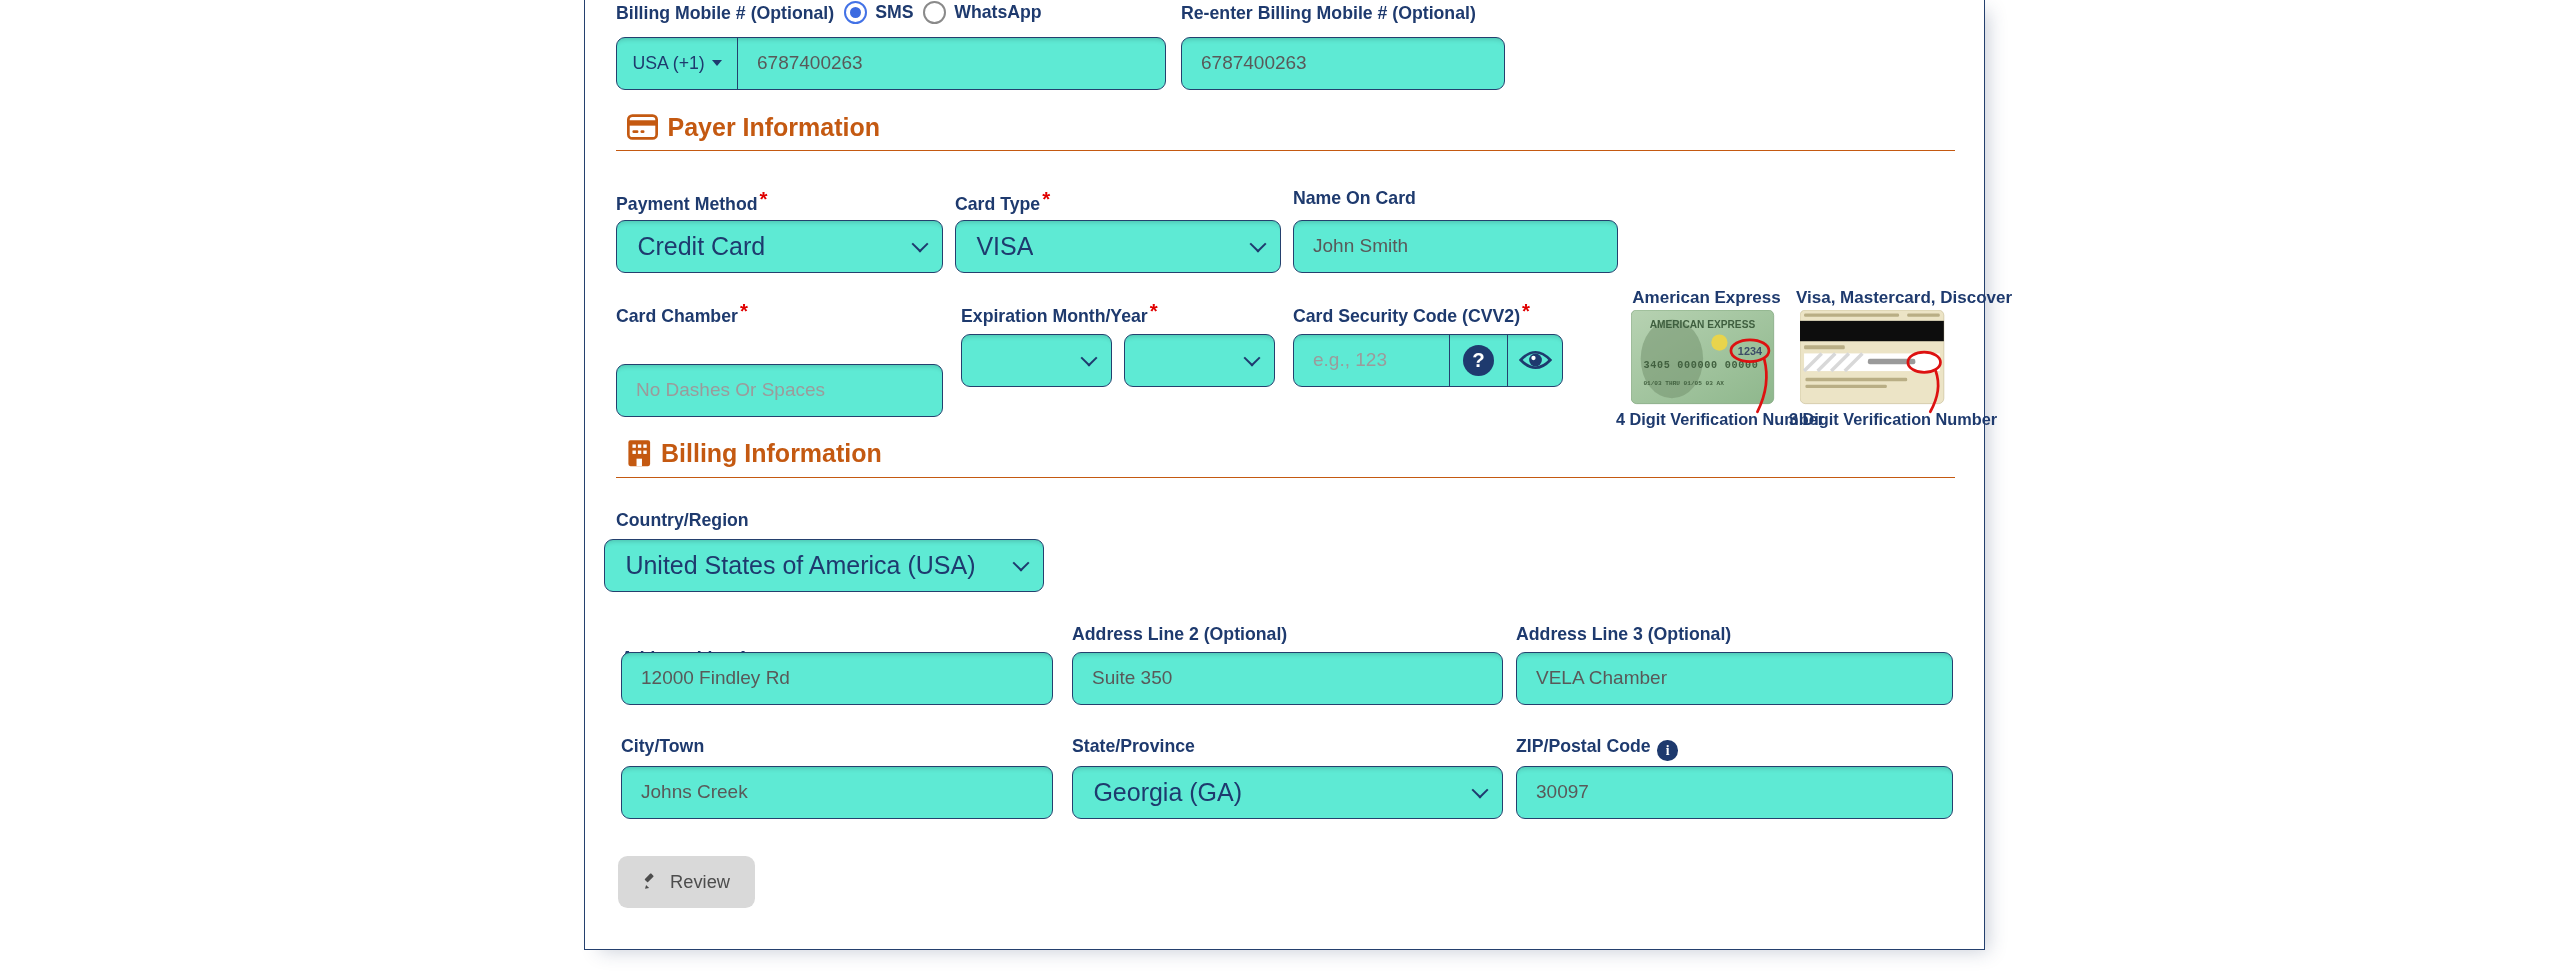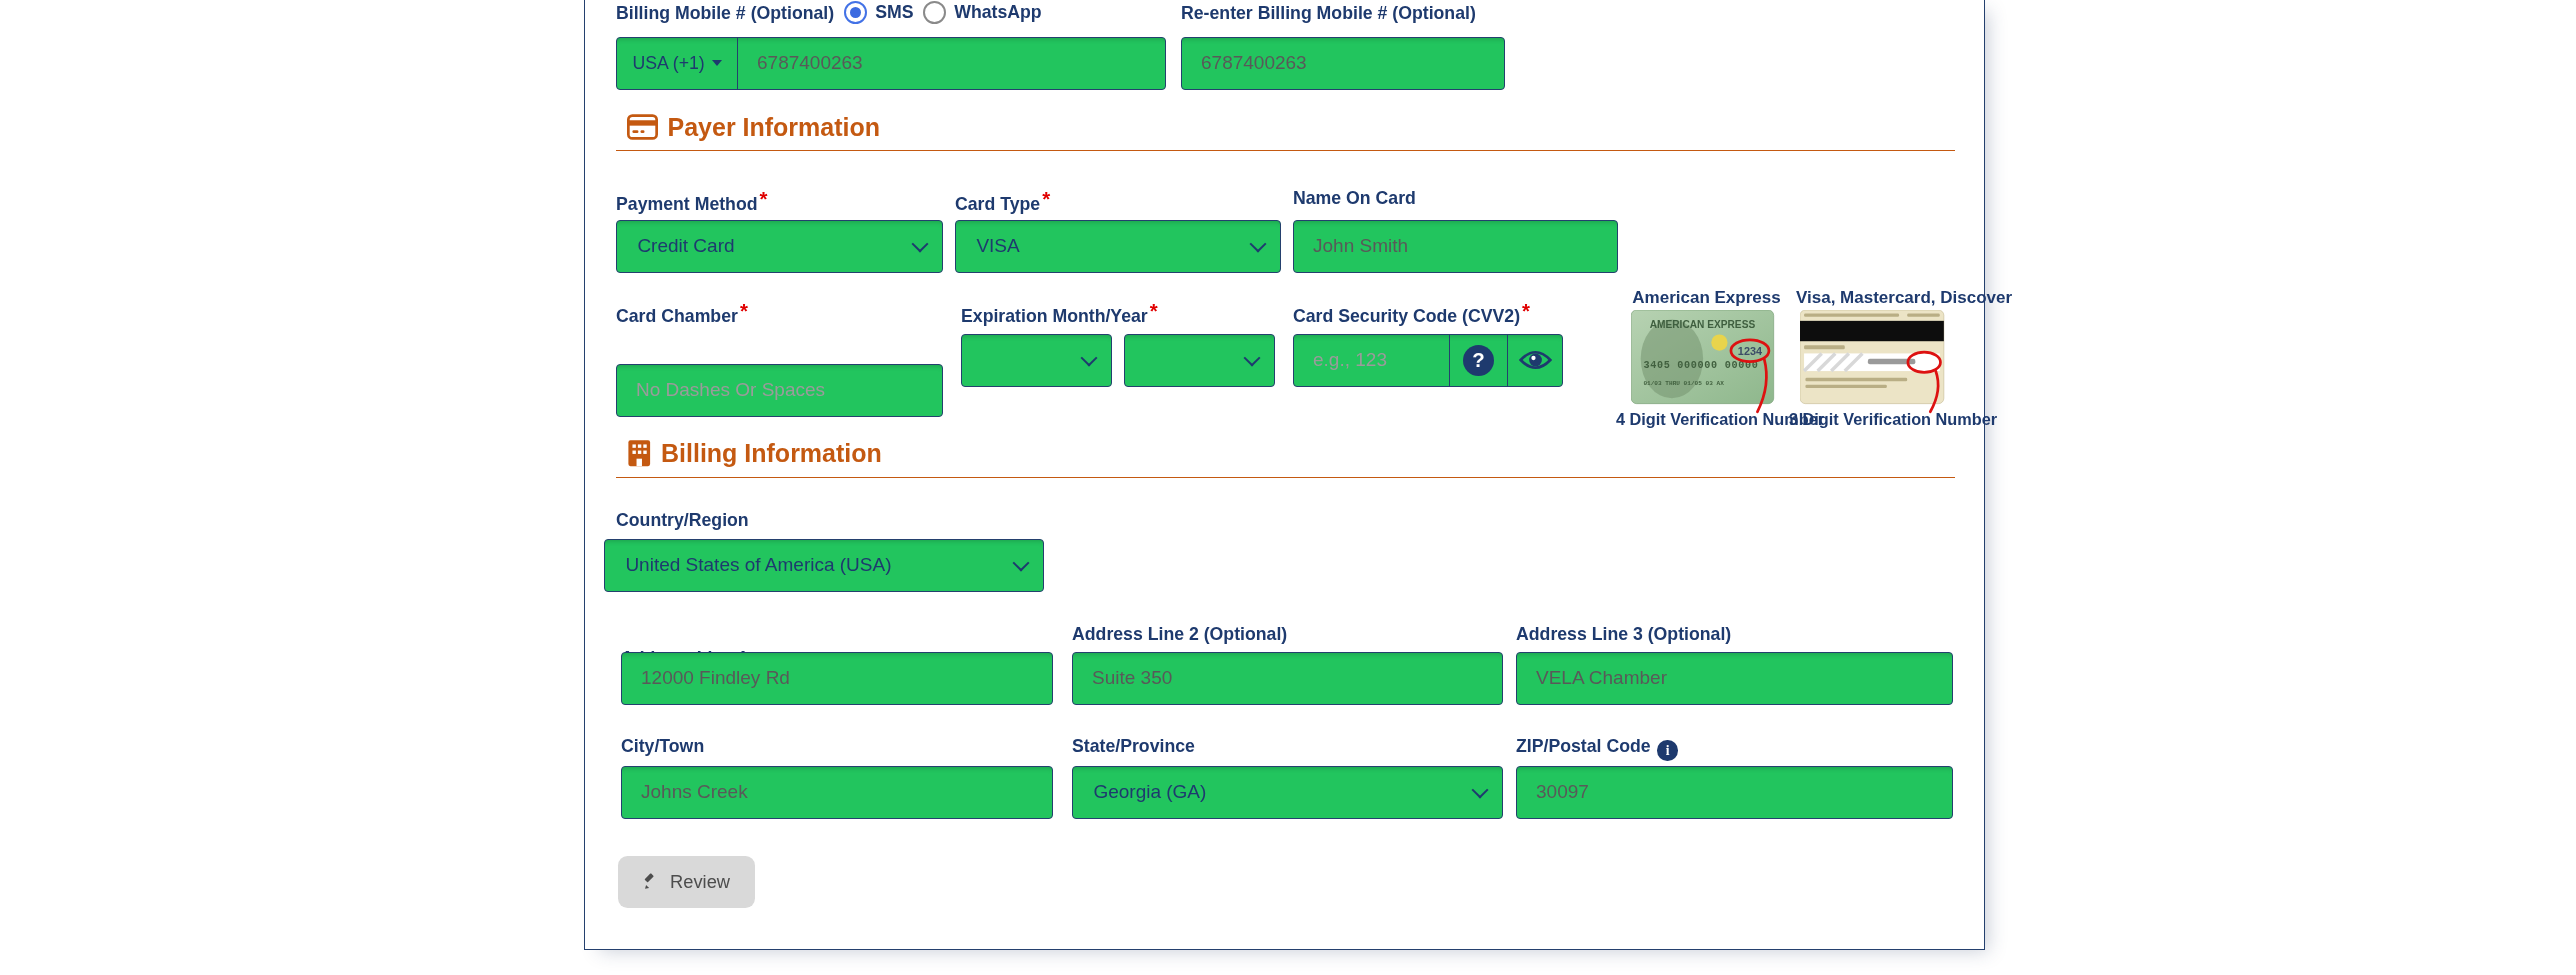--- a/index.html
+++ b/index.html
@@ -14,26 +14,26 @@
   .abs { position:absolute; }
 
   .lbl { font-size:17.7px; font-weight:bold; color:#1e3a6e; white-space:nowrap; }
   .req { color:#e00000; font-size:20.4px; font-weight:bold; vertical-align:4.1px; margin-left:2px; }
 
   .sec-hdr { display:flex; align-items:center; gap:9.5px;padding-left:11px; }
   .sec-title { font-size:25px; font-weight:bold; color:#c45911; white-space:nowrap; }
   .sec-rule { height:1.4px; background:#c45911; }
 
   .field, .sel, .inputbox {
-    background:#22c55e; border:1.4px solid #24406e; border-radius:4px; height:53px;
+    background:#5eead4; border:1.4px solid #24406e; border-radius:9px; height:53px;
     box-shadow:inset 0 6.1px 5.4px -4.8px rgba(0,0,0,0.18);
   }
   .sel { display:flex; align-items:center; justify-content:space-between;
          padding:0 17.7px 0 20.4px; cursor:pointer; }
-  .sel .val { font-size:19px; color:#1e3a6e; white-space:nowrap; overflow:hidden; }
+  .sel .val { font-size:25px; color:#1e3a6e; white-space:nowrap; overflow:hidden; }
   .chev { width:12.2px; height:12.2px; border-right:2px solid #1e3a6e; border-bottom:2px solid #1e3a6e;
           transform:rotate(45deg) translateY(-2.7px); flex:0 0 auto; }
 
   input.txt { width:100%; height:100%; border:none; outline:none; background:transparent;
               border-radius:11px; font-size:19px; color:#595959; padding:0 19px;
               font-family:"Liberation Sans", sans-serif; }
   input.txt::placeholder { color:#9b9b9b; opacity:1; }
 
   .phone-group { display:flex; align-items:stretch; }
   .cc-seg { flex:0 0 121px; display:flex; align-items:center; justify-content:center;

